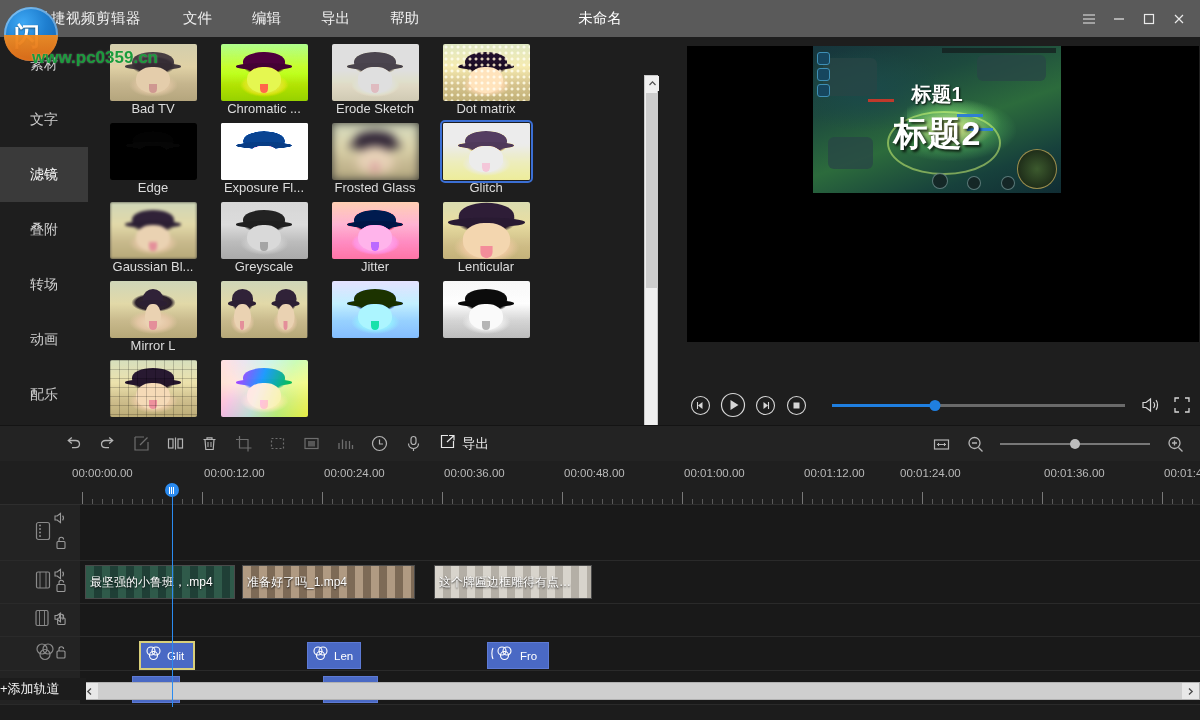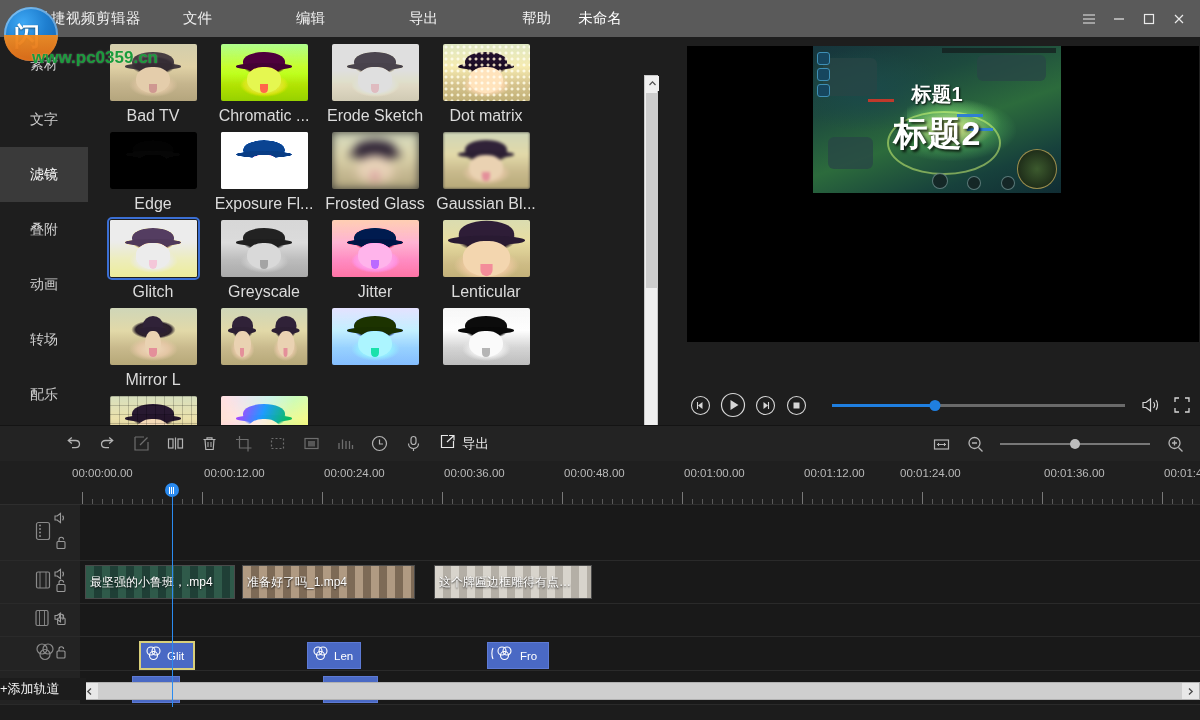--- a/index.html
+++ b/index.html
@@ -15,21 +15,21 @@
   
   .titlebar {
     position: absolute; top: 0; left: 0; width: 1200px; height: 37px;
     background: #5a5a5a;
     display: flex; align-items: center;
   }
   .app-title {
     margin-left: 36px; font-size: 14.5px; color: #f0f0f0;
     letter-spacing: 0.5px; white-space: nowrap;
   }
-  .menu-items { display: flex; margin-left: 22px; gap: 44px; }
+  .menu-items { display: flex; margin-left: 22px; }
   .menu-item {
     font-size: 14.5px; color: #f2f2f2; padding: 0 20px; cursor: default;
     white-space: nowrap;
   }
   .doc-title {
     position: absolute; left: 0; right: 0; text-align: center;
     font-size: 14.5px; color: #ffffff; pointer-events: none;
   }
   .win-ctrls {
     position: absolute; right: 6px; top: 0; height: 37px;
@@ -98,21 +98,21 @@
   .f-cell {
     width: 110px; margin-right: 1px; padding-top: 7px;
     display: flex; flex-direction: column; align-items: center;
   }
   .f-thumb {
     width: 87px; height: 57px; border-radius: 2px; overflow: hidden;
     position: relative; background: #3a3a36;
   }
   .f-cell.sel .f-thumb { outline: 2px solid #3b6fd4; outline-offset: 1px; background:#fff; }
   .f-label {
-    margin-top: 6px; font-size: 16px; color: #dcdcdc;
+    font-size: 13px; color: #dcdcdc;
     white-space: nowrap; overflow: hidden; max-width: 108px; text-align: left;
   }
   
   .dog {
     position: absolute; inset: 0;
     background:
       radial-gradient(ellipse 40% 30% at 50% 72%, #f0d9bd 0%, #e3c6a4 45%, rgba(227,198,164,0) 70%),
       radial-gradient(ellipse 34% 22% at 50% 38%, #3a2c3a 0%, #2b1f2b 60%, rgba(43,31,43,0) 75%),
       linear-gradient(180deg, #cfd6b8 0%, #e2d9a8 40%, #c8b98c 70%, #b6a878 100%);
   }
@@ -473,24 +473,24 @@
     <div class="side-item">
       <span>文字</span>
     </div>
     <div class="side-item active">
       <span>滤镜</span>
     </div>
     <div class="side-item">
       <span>叠附</span>
     </div>
     <div class="side-item">
+      <span>转场</span>
+    </div>
+    <div class="side-item">
       <span>动画</span>
-    </div>
-    <div class="side-item">
-      <span>转场</span>
     </div>
     <div class="side-item">
       <span>配乐</span>
     </div>
   </div>
 
   <div class="filterpanel">
     <div class="filter-grid">
 
       <div class="f-cell">
@@ -559,40 +559,40 @@
       <div class="f-cell">
         <div class="f-thumb">
           <div class="dog v-frost">
             <div class="dog-hat"></div>
               <div class="dog-face"></div>
               <div class="dog-tongue"></div>
           </div>
         </div>
         <div class="f-label">Frosted Glass</div>
       </div>
+      <div class="f-cell sel">
+        <div class="f-thumb">
+          <div class="dog v-glitch">
+            <div class="dog-hat"></div>
+              <div class="dog-face"></div>
+              <div class="dog-tongue"></div>
+          </div>
+        </div>
+        <div class="f-label">Glitch</div>
+      </div>
+
       <div class="f-cell">
         <div class="f-thumb">
           <div class="dog v-gauss">
             <div class="dog-hat"></div>
               <div class="dog-face"></div>
               <div class="dog-tongue"></div>
           </div>
         </div>
         <div class="f-label">Gaussian Bl...</div>
-      </div>
-
-      <div class="f-cell sel">
-        <div class="f-thumb">
-          <div class="dog v-glitch">
-            <div class="dog-hat"></div>
-              <div class="dog-face"></div>
-              <div class="dog-tongue"></div>
-          </div>
-        </div>
-        <div class="f-label">Glitch</div>
       </div>
       <div class="f-cell">
         <div class="f-thumb">
           <div class="dog v-grey">
             <div class="dog-hat"></div>
               <div class="dog-face"></div>
               <div class="dog-tongue"></div>
           </div>
         </div>
         <div class="f-label">Greyscale</div>

